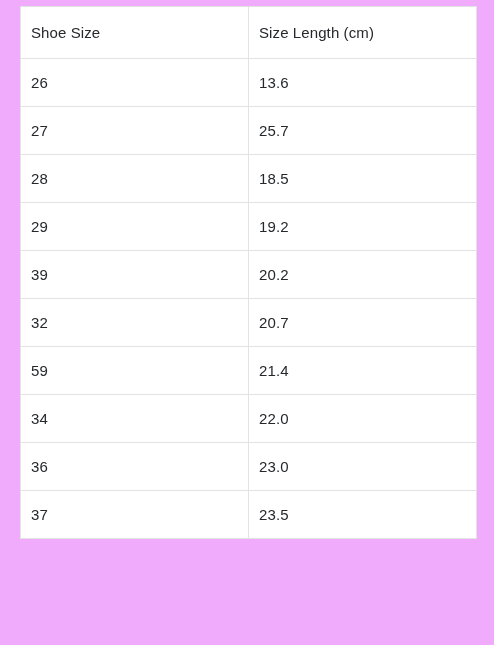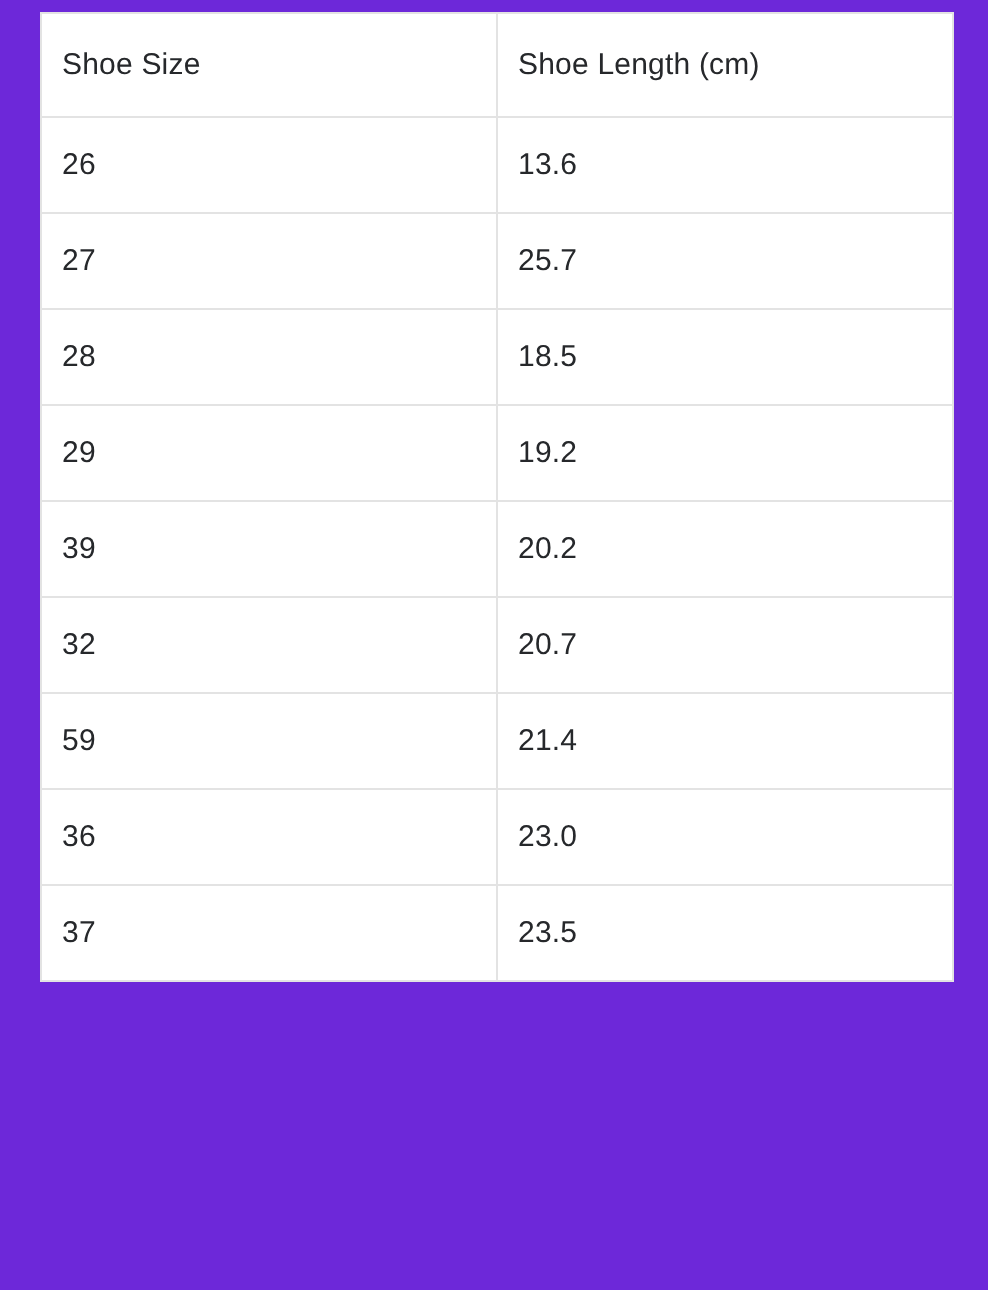--- a/index.html
+++ b/index.html
@@ -10,21 +10,21 @@
   body {
     width: 494px;
     height: 645px;
     font-family: "Liberation Sans", sans-serif;
     overflow: hidden;
   }
   .page {
     position: relative;
     width: 494px;
     height: 645px;
-    background: #6d28d9;
+    background: #f0abfc;
   }
   .table-wrap {
     position: absolute;
     left: 20px;
     top: 6px;
     width: 456px;
   }
   table.size-table {
     border-collapse: collapse;
     table-layout: fixed;
@@ -58,21 +58,21 @@
 <div class="page">
   <div class="table-wrap">
     <table class="size-table">
       <colgroup>
         <col class="col-size">
         <col class="col-len">
       </colgroup>
       <thead>
         <tr>
           <th>Shoe Size</th>
-          <th>Shoe Length (cm)</th>
+          <th>Size Length (cm)</th>
         </tr>
       </thead>
       <tbody>
           <tr>
             <td>26</td>
             <td>13.6</td>
           </tr>
           <tr>
             <td>27</td>
             <td>25.7</td>
@@ -91,20 +91,24 @@
           </tr>
           <tr>
             <td>32</td>
             <td>20.7</td>
           </tr>
           <tr>
             <td>59</td>
             <td>21.4</td>
           </tr>
           <tr>
+            <td>34</td>
+            <td>22.0</td>
+          </tr>
+          <tr>
             <td>36</td>
             <td>23.0</td>
           </tr>
           <tr>
             <td>37</td>
             <td>23.5</td>
           </tr>
         </tbody>
     </table>
   </div>

